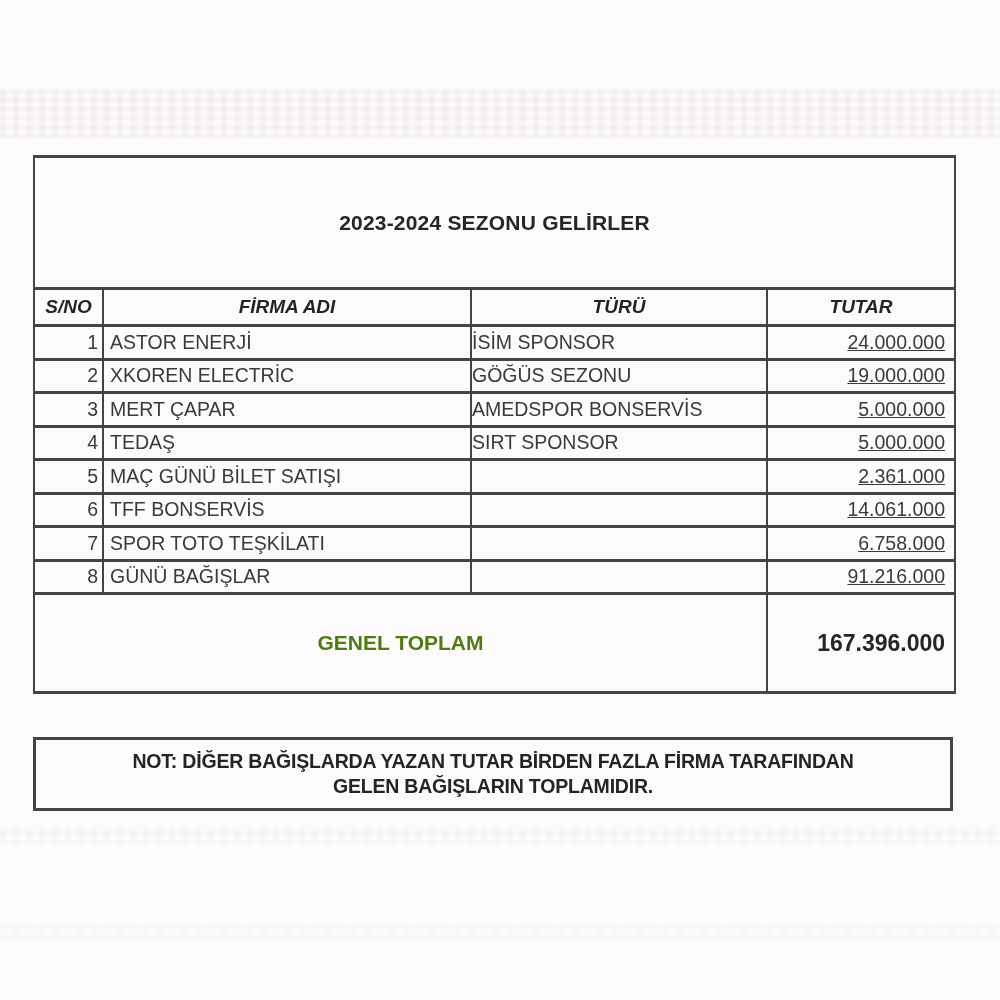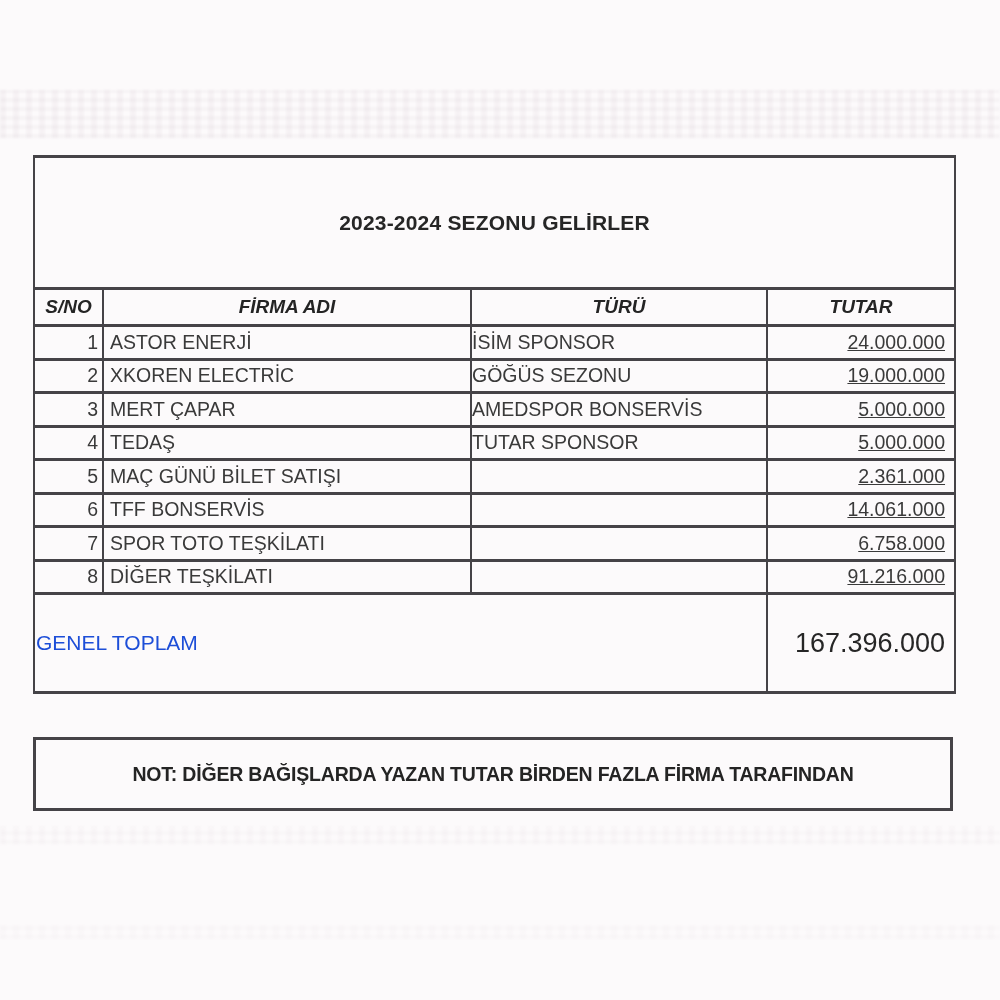--- a/index.html
+++ b/index.html
@@ -73,30 +73,30 @@
   }
   tr.data-row td.cell-sno   { text-align: right; padding-right: 4px; }
   tr.data-row td.cell-firma { text-align: left;  padding-left: 6px; }
   tr.data-row td.cell-turu  { text-align: left;  padding-left: 0; }
   tr.data-row td.cell-tutar { text-align: right; padding-right: 9px; text-decoration: underline; }
   tr.total-row td {
     height: 94px;
     vertical-align: middle;
   }
   td.total-label-cell {
-    text-align: left;
-    font-weight: normal;
+    text-align: center;
+    font-weight: bold;
     font-size: 21px;
-    color: #1d4ed8;
+    color: #4d7c0f;
   }
   td.total-value-cell {
     text-align: right;
     padding-right: 9px;
-    font-weight: normal;
-    font-size: 27px;
+    font-weight: bold;
+    font-size: 23px;
     color: #262626;
   }
   .note-box {
     position: absolute;
     left: 33px;
     top: 737px;
     width: 914px;
     height: 68px;
     border: 3px solid #454347;
     display: flex;
@@ -152,21 +152,21 @@
     </tr>
       <tr class="data-row">
       <td class="cell-sno">3</td>
       <td class="cell-firma">MERT ÇAPAR</td>
       <td class="cell-turu">AMEDSPOR BONSERVİS</td>
       <td class="cell-tutar">5.000.000</td>
     </tr>
       <tr class="data-row">
       <td class="cell-sno">4</td>
       <td class="cell-firma">TEDAŞ</td>
-      <td class="cell-turu">TUTAR SPONSOR</td>
+      <td class="cell-turu">SIRT SPONSOR</td>
       <td class="cell-tutar">5.000.000</td>
     </tr>
       <tr class="data-row">
       <td class="cell-sno">5</td>
       <td class="cell-firma">MAÇ GÜNÜ BİLET SATIŞI</td>
       <td class="cell-turu"></td>
       <td class="cell-tutar">2.361.000</td>
     </tr>
       <tr class="data-row">
       <td class="cell-sno">6</td>
@@ -175,28 +175,29 @@
       <td class="cell-tutar">14.061.000</td>
     </tr>
       <tr class="data-row">
       <td class="cell-sno">7</td>
       <td class="cell-firma">SPOR TOTO TEŞKİLATI</td>
       <td class="cell-turu"></td>
       <td class="cell-tutar">6.758.000</td>
     </tr>
       <tr class="data-row">
       <td class="cell-sno">8</td>
-      <td class="cell-firma">DİĞER TEŞKİLATI</td>
+      <td class="cell-firma">GÜNÜ BAĞIŞLAR</td>
       <td class="cell-turu"></td>
       <td class="cell-tutar">91.216.000</td>
     </tr>
     </tbody>
   <tbody>
     <tr class="total-row">
       <td colspan="3" class="total-label-cell">GENEL TOPLAM</td>
       <td class="total-value-cell">167.396.000</td>
     </tr>
   </tbody>
 </table>
 
 <div class="note-box">
   <div>NOT: DİĞER BAĞIŞLARDA YAZAN TUTAR BİRDEN FAZLA FİRMA TARAFINDAN</div>
+  <div>GELEN BAĞIŞLARIN TOPLAMIDIR.</div>
 </div>
 
 </body></html>

